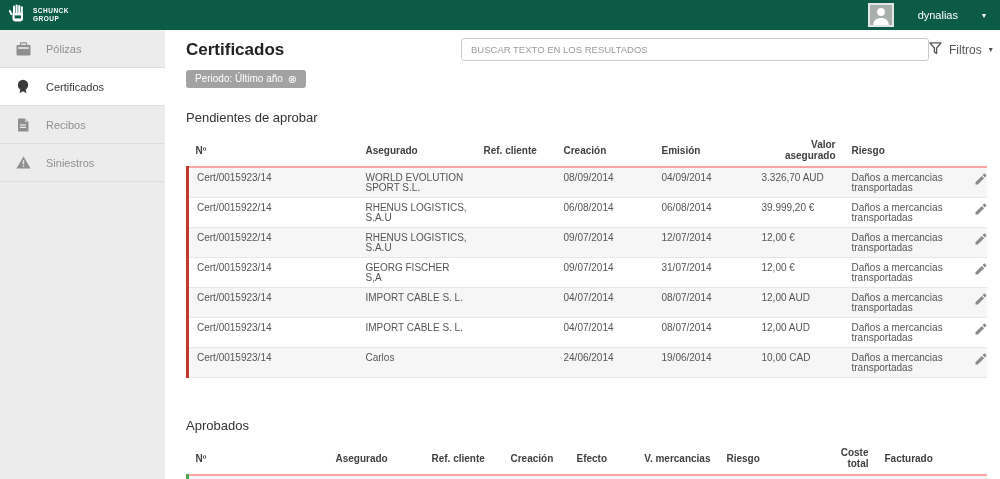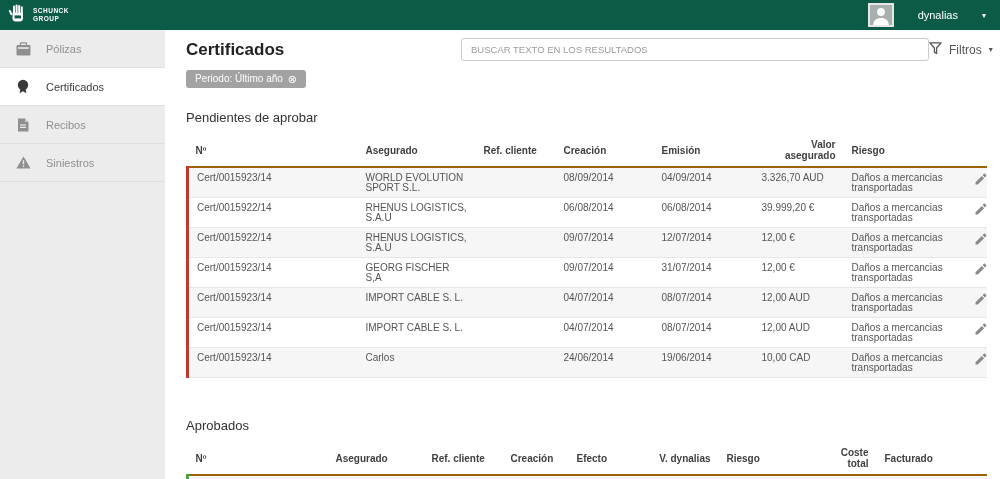--- a/index.html
+++ b/index.html
@@ -32,21 +32,21 @@
   .filters { margin-left:auto; display:flex; align-items:center; gap:7px; font-size:12px; color:#555; cursor:pointer; }
   .filters .caret { color:#555; }
 
   .chip { display:inline-flex; align-items:center; gap:5px; background:#a2a2a2; color:#fff; font-size:10px; padding:3px 9px 4px; border-radius:3px; cursor:pointer; }
   .chip .x { font-size:11px; line-height:10px; cursor:pointer; }
 
   
   h2 { font-size:13px; font-weight:400; color:#333; margin:22px 0 8px; }
   .sec-approved h2 { margin-top:40px; }
   table { width:100%; border-collapse:collapse; table-layout:fixed; }
-  th { font-size:10px; font-weight:700; color:#3f3f3f; text-align:left; padding:6px 8px 5px; border-bottom:2px solid #a16207; line-height:11px; }
+  th { font-size:10px; font-weight:700; color:#3f3f3f; text-align:left; padding:6px 8px 5px; border-bottom:2px solid #fca5a5; line-height:11px; }
   th.num { text-align:right; }
   td { font-size:10px; color:#555; padding:5px 8px 4px; line-height:10px; border-bottom:1px solid #e7e7e7; vertical-align:top; word-wrap:break-word; }
   td.num { }
   tbody tr:nth-child(odd) { background:#f6f6f6; }
   tbody.red  td:first-child { border-left:3px solid #c0392b; }
   tbody.green td:first-child { border-left:3px solid #4ca64c; }
   td.actions { text-align:right; white-space:nowrap; padding-right:4px; }
   .act { display:inline-block; margin-left:8px; cursor:pointer; }
   .act svg { vertical-align:middle; }
 </style>
@@ -297,21 +297,21 @@
             <col style="width:50px">
               <col style="width:60px">
           </colgroup>
           <thead>
             <tr>
                 <th>Nº</th>
                 <th>Asegurado</th>
                 <th>Ref. cliente</th>
                 <th>Creación</th>
                 <th>Efecto</th>
-                <th class="num">V. dynalias</th>
+                <th class="num">V. mercancias</th>
                 <th>Riesgo</th>
                 <th class="num">Coste total</th>
                 <th>Facturado</th>
                 <th></th>
               </tr>
           </thead>
           <tbody class="green">
               <tr>
                 <td>2014/03400015/002155</td>
                 <td>WORLD EVOLUTION SPORT S.L.</td>

